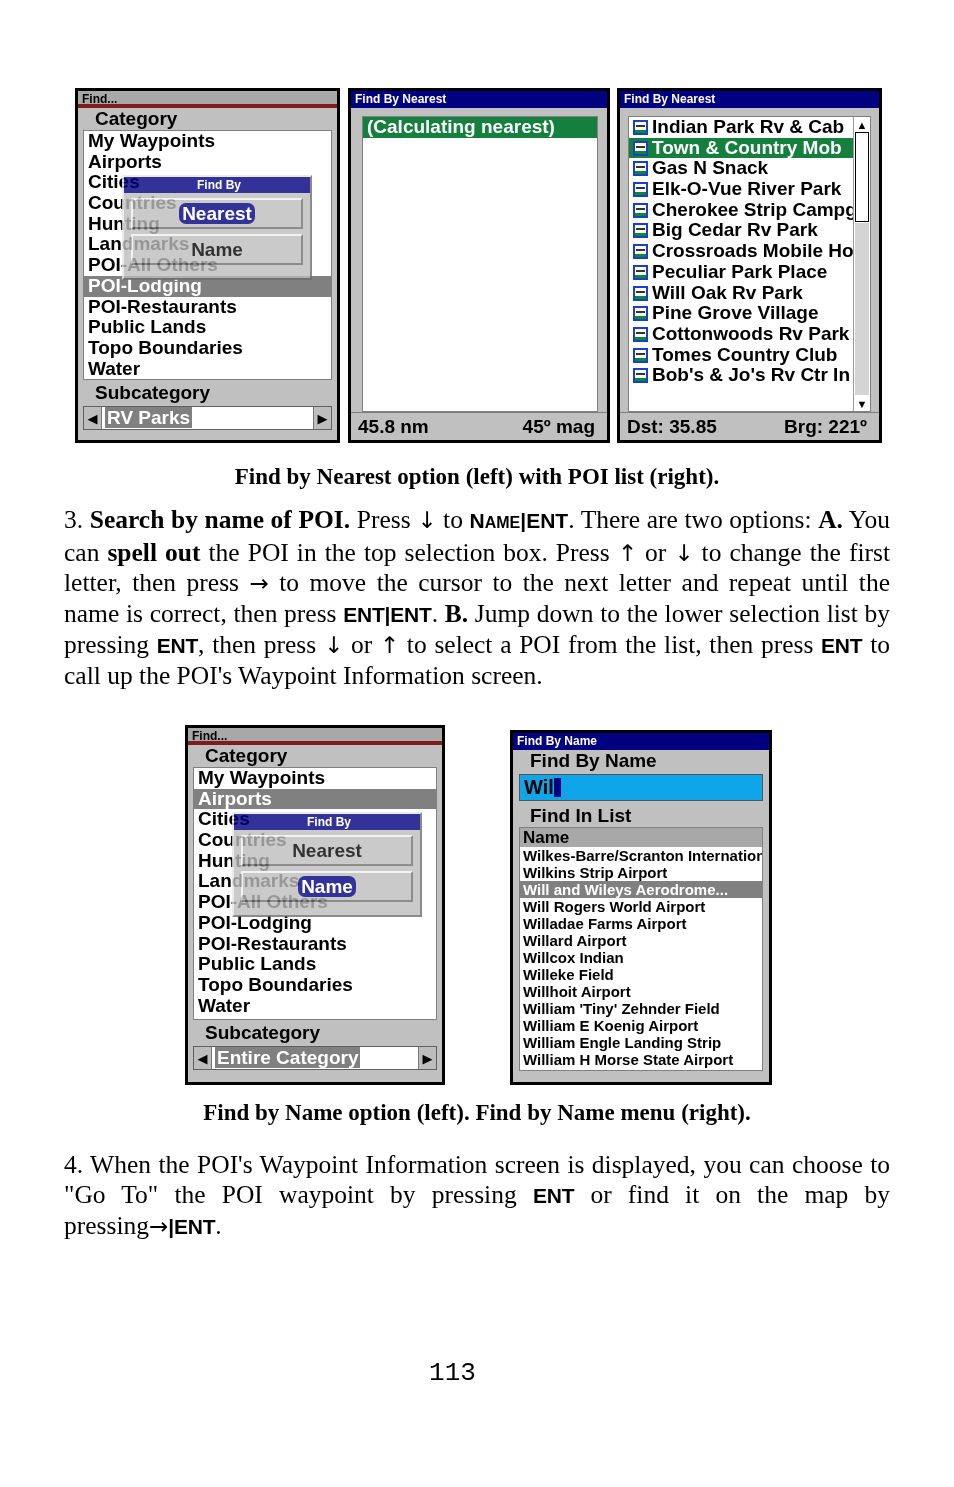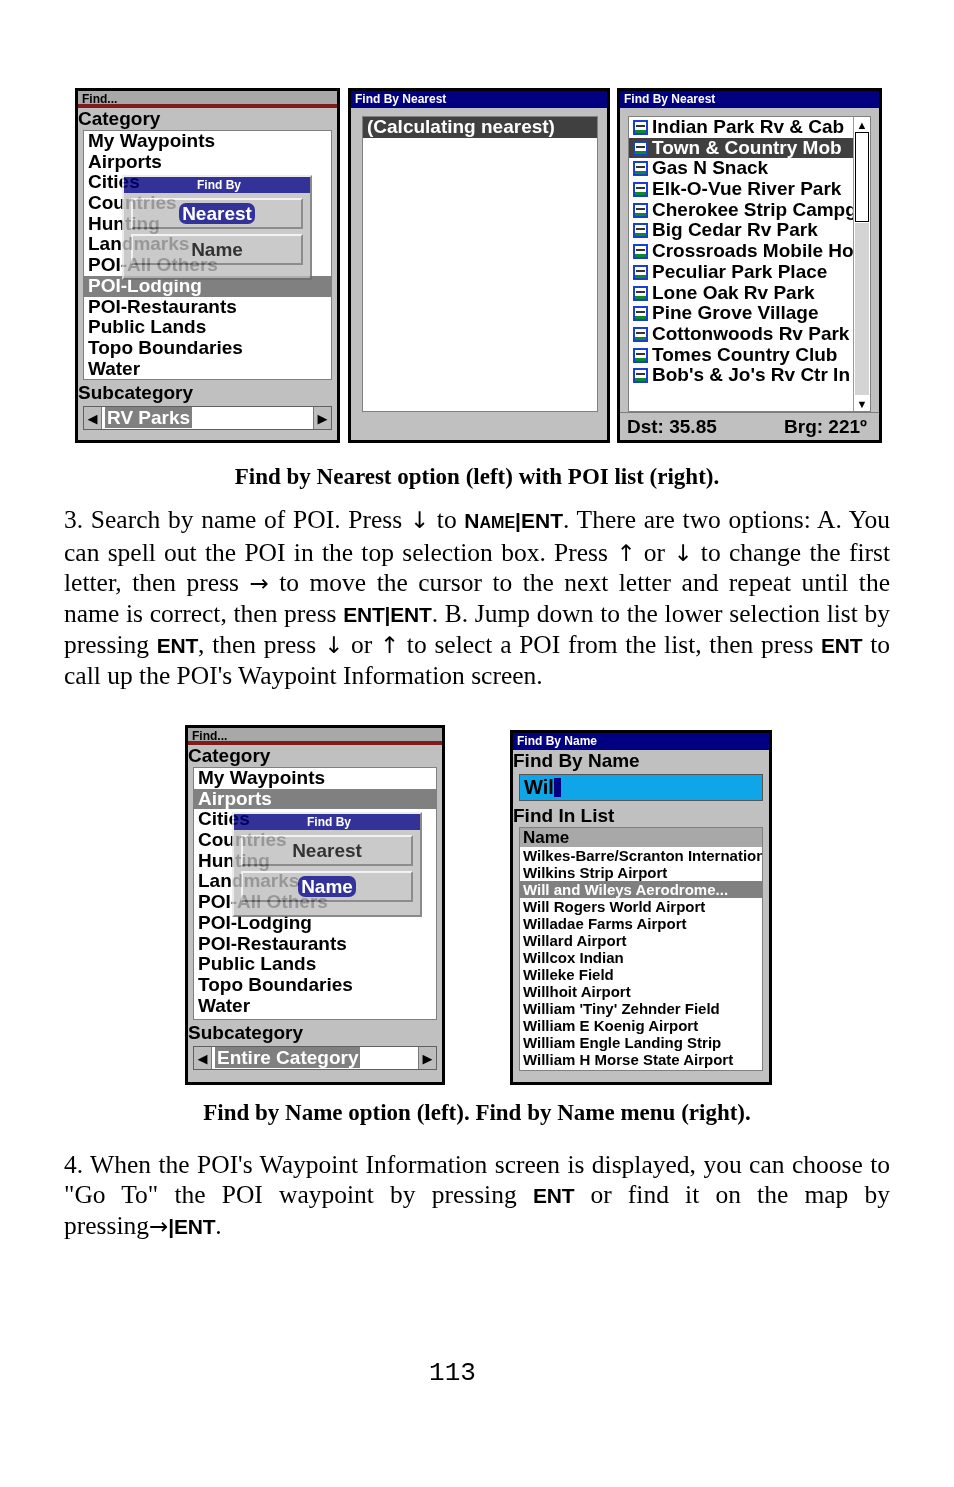--- a/index.html
+++ b/index.html
@@ -36,21 +36,21 @@
     overflow: hidden;
   }
   .titlebar.blue { background: #000080; color: #ffffff; }
   .titlebar.gray { background: #a8a8a8; color: #000000;
                    border-bottom: 4px solid #7f1d1d; }
 
   .sectionlabel {
     font-size: 19px;
     font-weight: bold;
     line-height: 22px;
-    padding-left: 0;
+    padding-left: 17px;
     color: #000;
     white-space: nowrap;
   }
 
   .listbox {
     background: #ffffff;
     border: 1px solid #808080;
     box-sizing: border-box;
     position: relative;
     overflow: hidden;
@@ -60,21 +60,21 @@
     font-weight: bold;
     line-height: 20.7px;
     height: 20.7px;
     padding-left: 4px;
     white-space: nowrap;
     overflow: hidden;
     color: #000;
     box-sizing: border-box;
   }
   .row.sel-gray { background: #808080; color: #ffffff; }
-  .row.sel-blue { background: #404040; color: #ffffff; }
+  .row.sel-blue { background: #15803d; color: #ffffff; }
 
   
   .finddlg {
     position: absolute;
     background: #bdbdbd;
     border-top: 2px solid #e8e8e8;
     border-left: 2px solid #e8e8e8;
     border-right: 2px solid #6e6e6e;
     border-bottom: 2px solid #6e6e6e;
     box-sizing: border-box;
@@ -240,21 +240,21 @@
   .para {
     position: absolute;
     left: 64px;
     width: 826px;
     font-family: "Liberation Serif", serif;
     font-size: 25.5px;
     line-height: 30.2px;
     text-align: justify;
     text-justify: inter-word;
   }
-  .para b { font-weight: normal; margin-top: 18px; }
+  .para b { font-weight: bold; margin-top: 18px; }
   .kbd {
     font-family: "Liberation Sans", sans-serif;
     font-weight: bold;
     font-size: 21px;
     letter-spacing: -0.2px;
   }
   .kbd-sc {
     font-family: "Liberation Sans", sans-serif;
     font-weight: bold;
     font-size: 21px;
@@ -340,20 +340,24 @@
     <div class="val"><i>RV Parks</i></div>
     <div class="arrowbtn right">▶</div>
   </div>
 </div>
 
 <div class="gps" style="left:348px; top:88px; width:262px; height:355px;">
   <div class="titlebar blue">Find By Nearest</div>
   <div class="listbox" style="margin:8px 9px 0 11px; height:296px;">
     <div class="row sel-blue">(Calculating nearest)</div>
   </div>
+  <div class="statusbar">
+    <span class="s1">45.8 nm</span>
+    <span class="s2">45º mag</span>
+  </div>
 </div>
 
 <div class="gps" style="left:617px; top:88px; width:265px; height:355px;">
   <div class="titlebar blue">Find By Nearest</div>
   <div class="listbox" style="margin:8px 8px 0 8px; height:296px;">
     <div class="row" style="padding-right:18px;">
       <span class="poiicon"></span><span>Indian Park Rv &amp; Cab</span>
     </div>
     <div class="row sel-blue" style="padding-right:18px;">
       <span class="poiicon"></span><span>Town &amp; Country Mob</span>
@@ -370,21 +374,21 @@
     <div class="row" style="padding-right:18px;">
       <span class="poiicon"></span><span>Big Cedar Rv Park</span>
     </div>
     <div class="row" style="padding-right:18px;">
       <span class="poiicon"></span><span>Crossroads Mobile Ho</span>
     </div>
     <div class="row" style="padding-right:18px;">
       <span class="poiicon"></span><span>Peculiar Park Place</span>
     </div>
     <div class="row" style="padding-right:18px;">
-      <span class="poiicon"></span><span>Lone Oak Rv Park</span>
+      <span class="poiicon"></span><span>Will Oak Rv Park</span>
     </div>
     <div class="row" style="padding-right:18px;">
       <span class="poiicon"></span><span>Pine Grove Village</span>
     </div>
     <div class="row" style="padding-right:18px;">
       <span class="poiicon"></span><span>Cottonwoods Rv Park</span>
     </div>
     <div class="row" style="padding-right:18px;">
       <span class="poiicon"></span><span>Tomes Country Club</span>
     </div>

